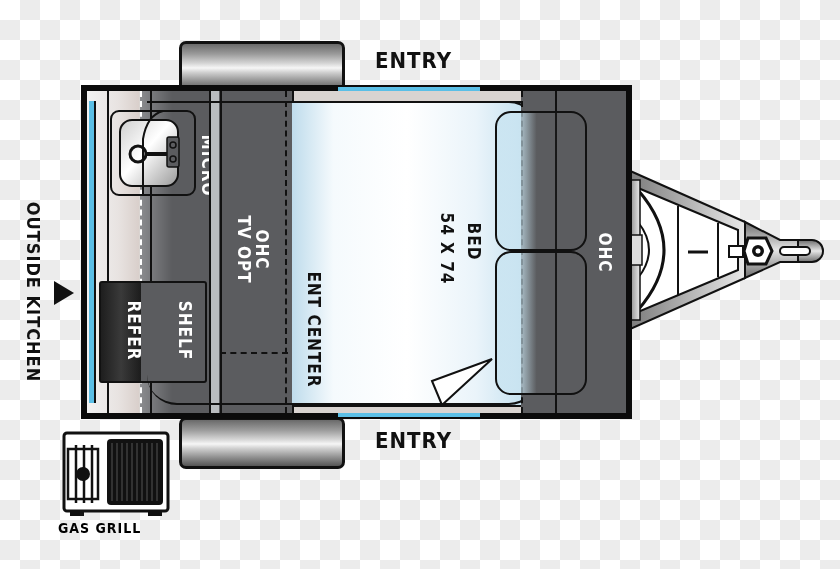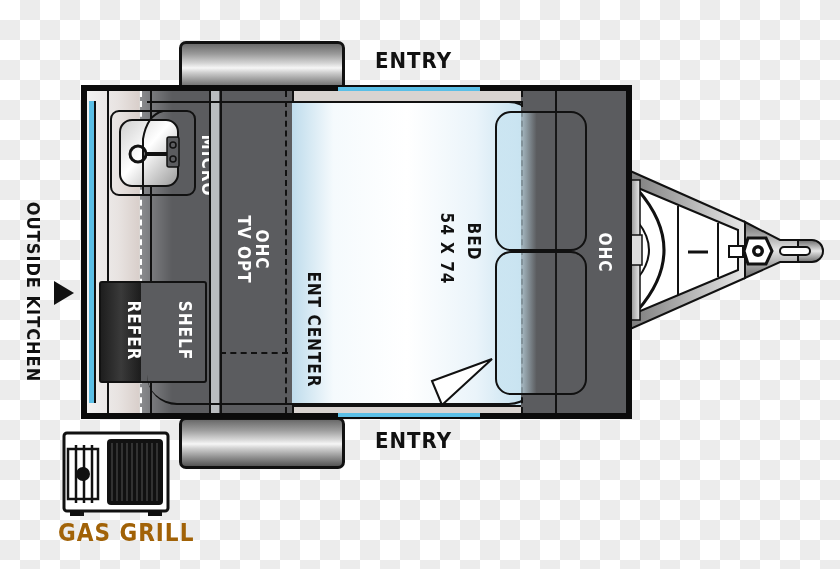--- a/index.html
+++ b/index.html
@@ -166,13 +166,13 @@
     <line x1="60" y1="12" x2="60" y2="70"></line>
       <line x1="65" y1="12" x2="65" y2="70"></line>
     <line x1="70" y1="12" x2="70" y2="70"></line>
       <line x1="75" y1="12" x2="75" y2="70"></line>
     <line x1="80" y1="12" x2="80" y2="70"></line>
       <line x1="85" y1="12" x2="85" y2="70"></line>
     <line x1="90" y1="12" x2="90" y2="70"></line>
       <line x1="95" y1="12" x2="95" y2="70"></line>
   </g>
 </svg>
-<div class="label" style="left:58px; top:521px; font-size:24px; color:#a16207;">GAS GRILL</div>
+<div class="label" style="left:58px; top:521px; font-size:14px; color:#000000;">GAS GRILL</div>
 
 </body></html>

